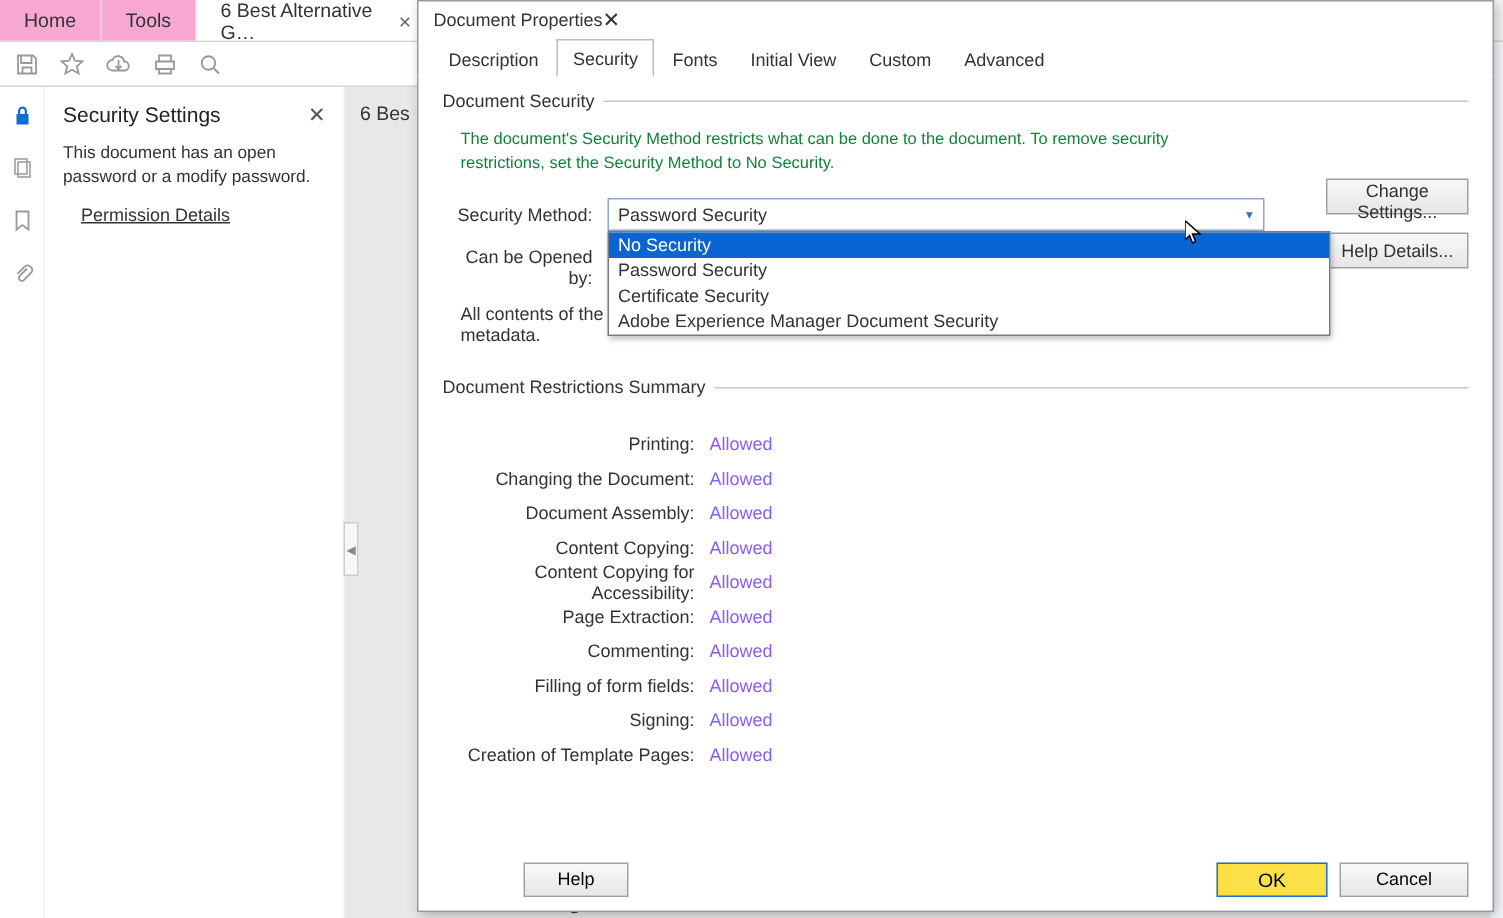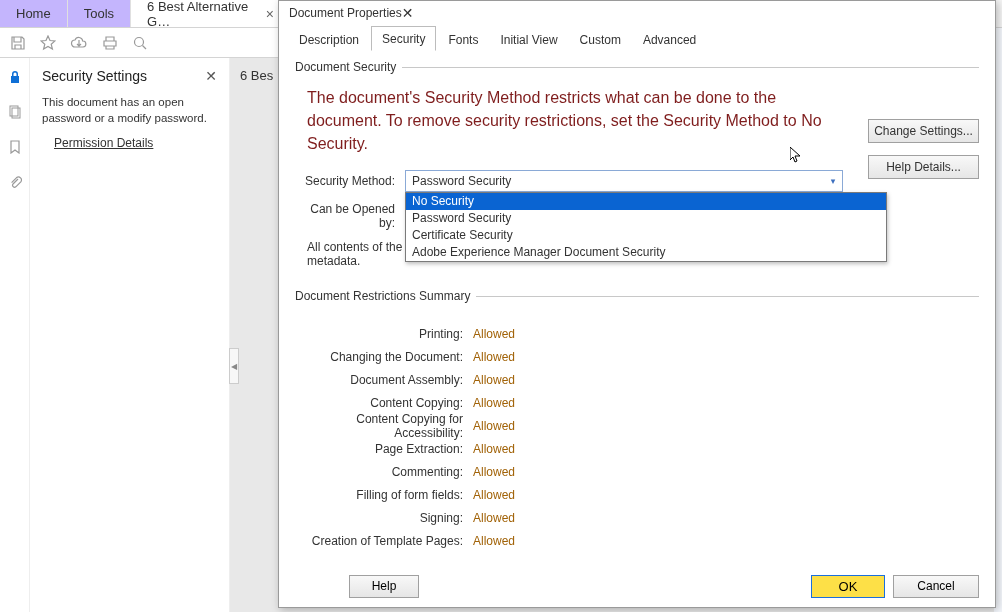--- a/index.html
+++ b/index.html
@@ -21,21 +21,21 @@
   align-items: stretch;
 }
 .top-tab {
   padding: 6px 16px;
   font-size: 13px;
   color: #333;
   border-right: 1px solid #e0e0e0;
   display: flex;
   align-items: center;
   gap: 8px;
-  background: #c4b5fd;
+  background: #f9a8d4;
 }
 .top-tab.doc-tab {
   background: #fff;
   max-width: 160px;
 }
 .tab-close { color: #666; cursor: pointer; font-size: 14px; line-height: 1; }
 .toolbar {
   height: 30px;
   display: flex;
   align-items: center;
@@ -163,22 +163,22 @@
   position: relative;
   top: -20px;
   background: #fff;
   display: inline-block;
   padding-right: 6px;
   font-size: 12px;
   color: #333;
 }
 .group-inner { margin-top: -10px; }
 .infotext {
-  font-size: 16px;
-  color: #7f1d1d;
+  font-size: 11px;
+  color: #15803d;
   margin: 2px 0 14px 12px;
   line-height: 1.45;
   max-width: 520px;
 }
 .form-row {
   display: flex;
   align-items: center;
   margin-bottom: 10px;
 }
 .form-label {
@@ -228,21 +228,21 @@
   color: #333;
   cursor: pointer;
   height: 17px;
   line-height: 13px;
 }
 .dd-item.sel {
   background: #0a64d2;
   color: #fff;
 }
 .dlg-button {
-  width: 111px;
+  width: 95px;
   height: 24px;
   border: 1px solid #a0a0a0;
   background: linear-gradient(#f8f8f8, #e6e6e6);
   font-size: 12px;
   color: #333;
   cursor: pointer;
 }
 .buttons-right {
   position: absolute;
   right: 16px;
@@ -257,21 +257,21 @@
   height: 23px;
   align-items: center;
 }
 .restrict-label {
   width: 178px;
   text-align: right;
   padding-right: 10px;
   font-size: 12px;
   color: #333;
 }
-.restrict-val { font-size: 12px; color: #a16207; }
+.restrict-val { font-size: 12px; color: #8b5cf6; }
 .dlg-footer {
   height: 42px;
   border-top: 0;
   display: flex;
   align-items: center;
   padding: 0 16px;
   gap: 8px;
 }
 .footer-spacer { flex: 1; }
 .ok-btn {

